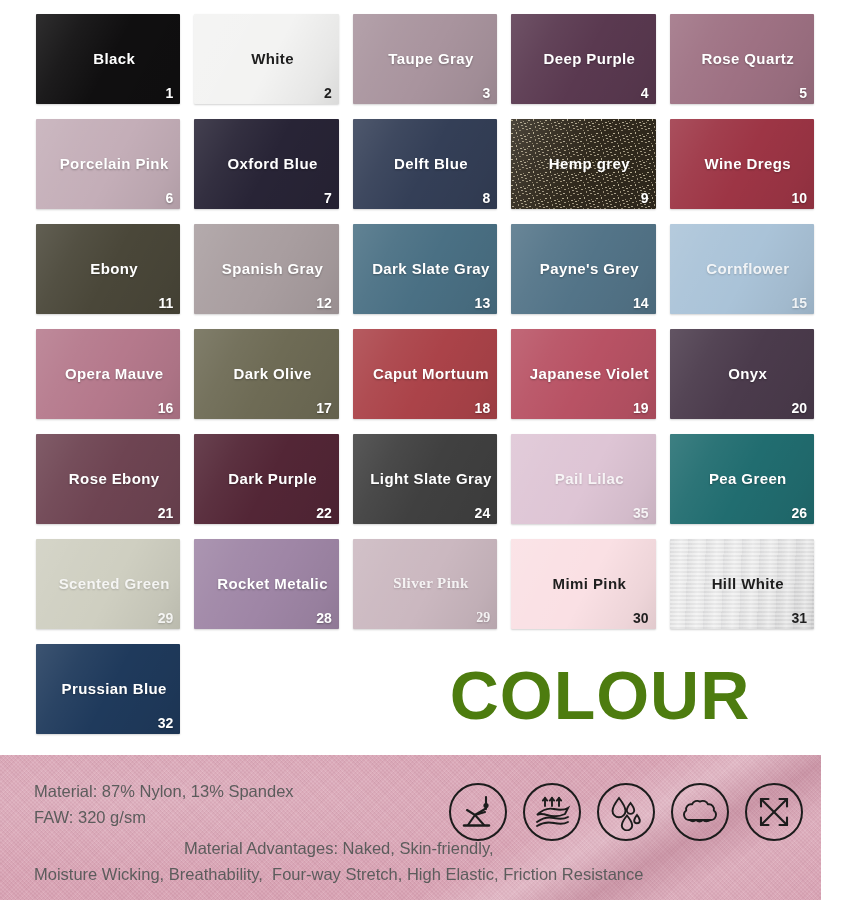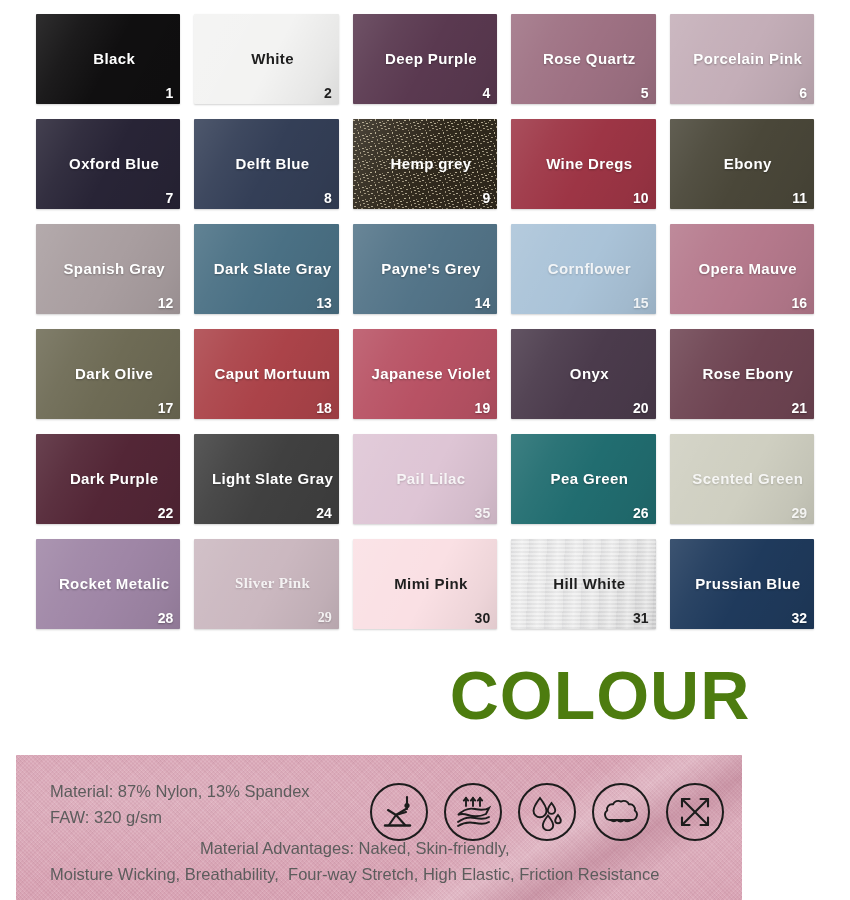--- a/index.html
+++ b/index.html
@@ -157,23 +157,23 @@
     font-size: 68px;
     font-weight: bold;
     letter-spacing: 1px;
     color: #4d7c0f;
     line-height: 1;
   }
 
   
   #footer {
     position: absolute;
-    left: 16px;
+    left: 0;
     top: 755px;
-    width: 726px;
+    width: 821px;
     height: 145px;
     overflow: hidden;
     background-color: #d9a3b4;
   }
 
   #footer-texture {
     position: absolute;
     inset: 0;
     background-color: #d9a3b4;
     background-image:
@@ -235,20 +235,24 @@
 
 <div id="swatch-grid">
     <div class="swatch" style="background-color: rgb(16, 15, 16);">
       <span class="swatch-name">Black</span>
       <span class="swatch-num">1</span>
     </div>
     <div class="swatch dark-text" style="background-color: rgb(243, 243, 242);">
       <span class="swatch-name">White</span>
       <span class="swatch-num">2</span>
     </div>
+    <div class="swatch" style="background-color: rgb(169, 148, 158);">
+      <span class="swatch-name">Taupe Gray</span>
+      <span class="swatch-num">3</span>
+    </div>
     <div class="swatch" style="background-color: rgb(90, 57, 80);">
       <span class="swatch-name">Deep Purple</span>
       <span class="swatch-num">4</span>
     </div>
     <div class="swatch" style="background-color: rgb(158, 113, 131);">
       <span class="swatch-name">Rose Quartz</span>
       <span class="swatch-num">5</span>
     </div>
     <div class="swatch" style="background-color: rgb(196, 174, 184);">
       <span class="swatch-name">Porcelain Pink</span>

